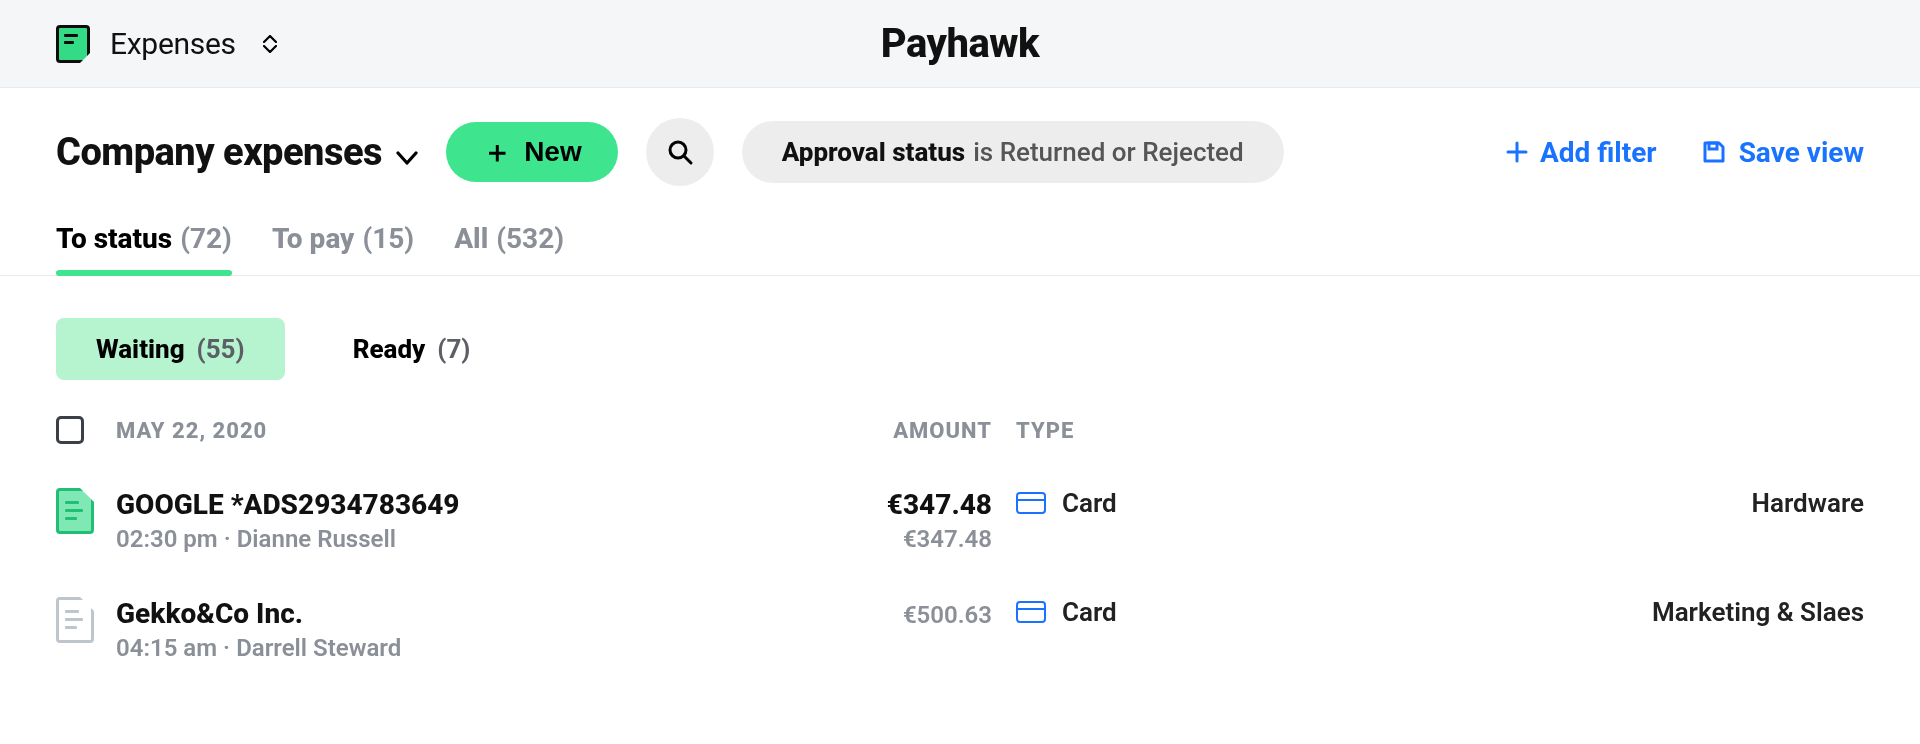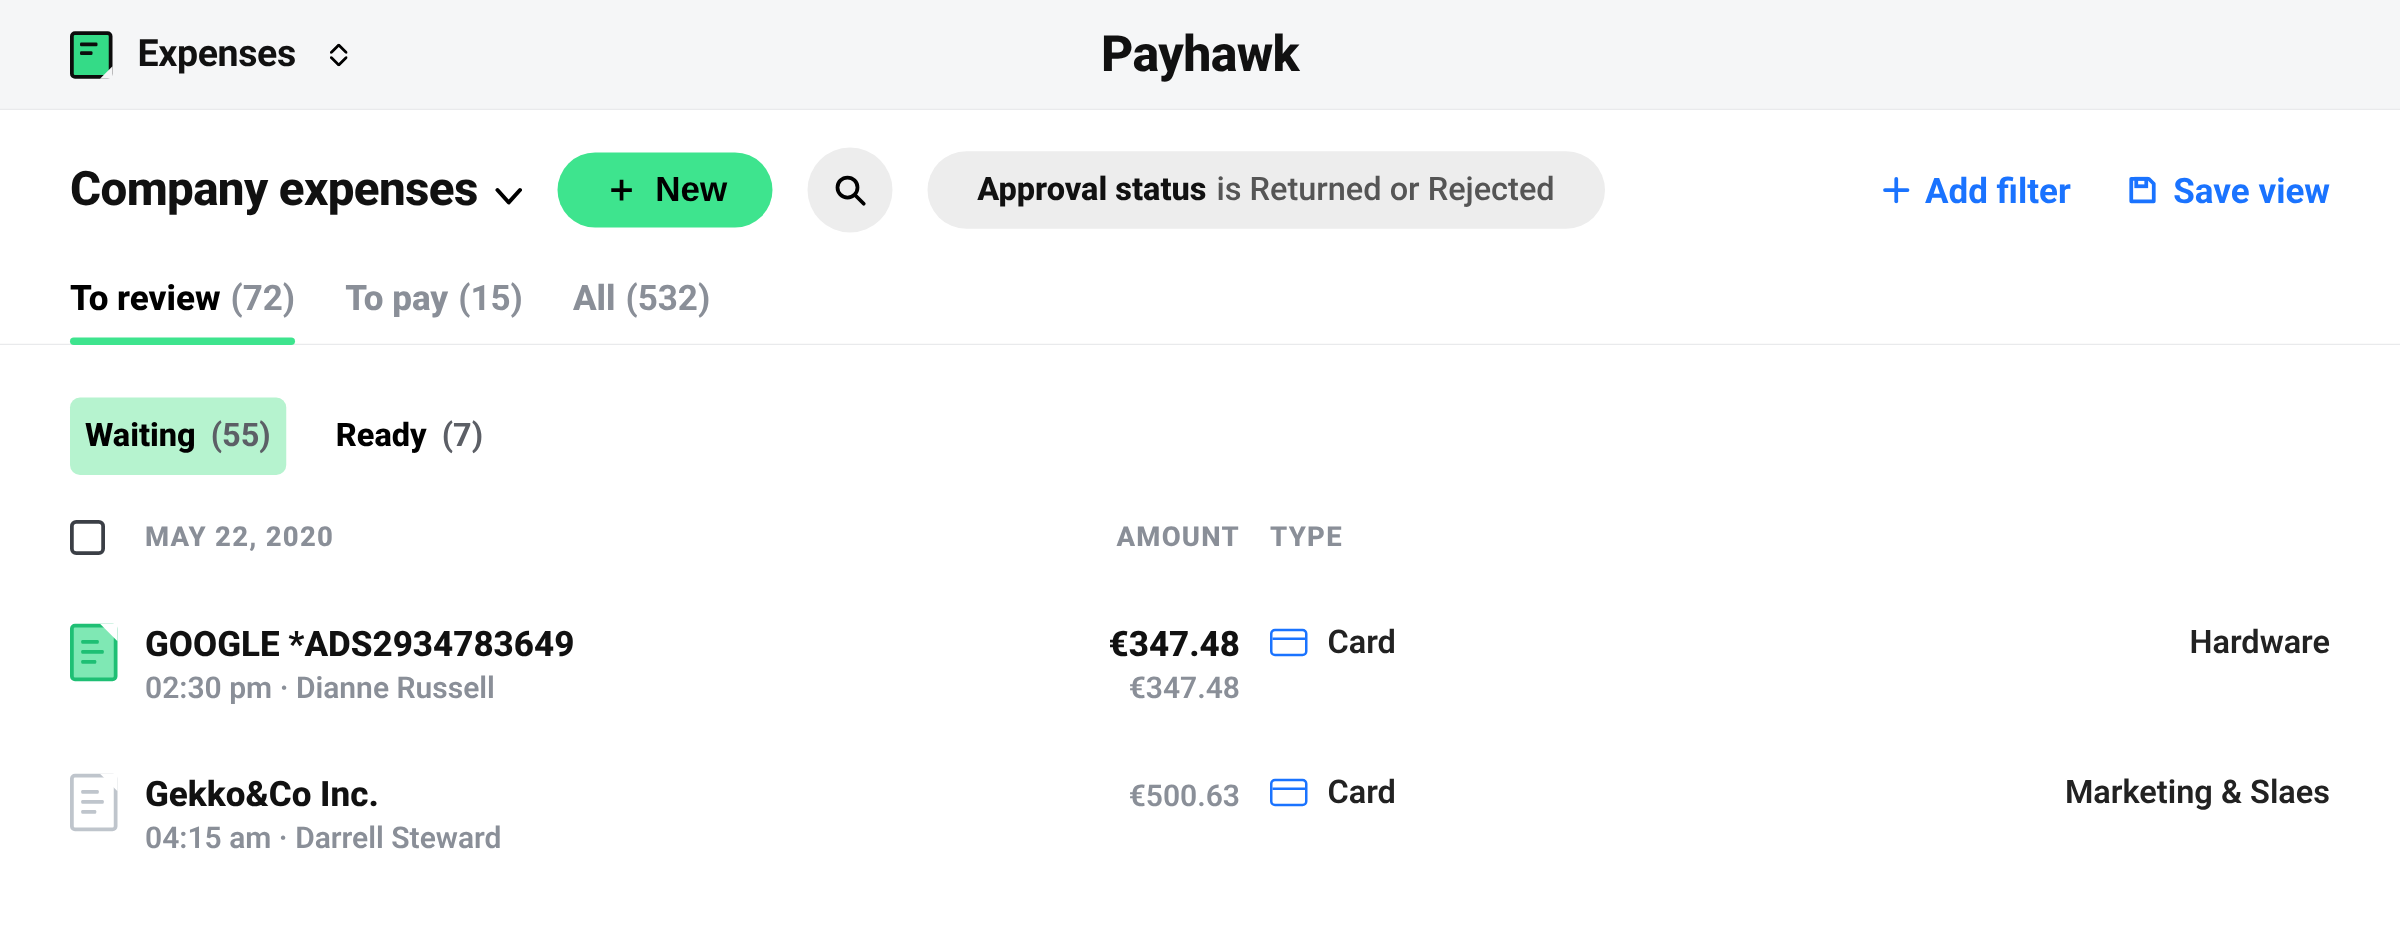--- a/index.html
+++ b/index.html
@@ -26,21 +26,21 @@
     content: ""; position: absolute; left: 5px; height: 3px; background: #0c0c0c; border-radius: 1px;
   }
   .doc-icon::before { top: 6px; width: 14px; }
   .doc-icon::after  { top: 13px; width: 10px; }
   .doc-icon .fold {
     position: absolute; bottom: -3px; right: -3px;
     width: 0; height: 0;
     border-left: 10px solid transparent;
     border-bottom: 10px solid #f5f6f7;
   }
-  .appbar-title { font-size: 30px; font-weight: 700; letter-spacing: -0.3px; }
+  .appbar-title { font-size: 30px; font-weight: 400; letter-spacing: -0.3px; }
   .sort-icon { width: 20px; height: 24px; margin-left: 4px; display:flex; flex-direction:column; align-items:center; justify-content:center; gap:2px;}
   .sort-icon svg { display:block; }
 
   .brand { margin-left: auto; margin-right: auto; position: absolute; left: 50%; transform: translateX(-50%); }
   .brand span { font-size: 40px; font-weight: 800; letter-spacing: -0.5px; }
 
   
   .header-row {
     display: flex;
     align-items: center;
@@ -85,35 +85,35 @@
   .tab.inactive { color: #8a8f98; text-align: center; }
   .tab.active::after {
     content: ""; position: absolute; left: 0; right: 0; bottom: -1px; height: 6px; background: #3ee48e; border-radius: 4px;
   }
 
   
   .subtabs { display: flex; gap: 28px; padding: 42px 56px 0 56px; align-items: center;}
   .pill {
     display: inline-flex; align-items: baseline; gap: 12px;
     font-size: 26px; font-weight: 800; color: #000;
-    padding: 16px 12px; border-radius: 8px; cursor: pointer;
+    padding: 16px 40px; border-radius: 8px; cursor: pointer;
   }
   .pill.active { background: #b6f3cf; }
   .pill .pcount { color: #5c5f66; font-weight: 700; }
 
   
   .table-wrap { padding: 36px 56px 0 56px; }
   .thead, .trow { display: grid; grid-template-columns: 60px 640px 260px 420px 1fr; align-items: center; column-gap: 0; }
   .thead { color: #8a8f98; font-size: 22px; font-weight: 800; letter-spacing: 1px; }
   .thead .th-amount { text-align: right; padding-right: 24px;}
   .date-label { color:#8a8f98; font-weight:800; }
   .checkbox {
     width: 28px; height: 28px; border: 3px solid #3b3f46; border-radius: 5px; cursor: pointer; background: #fff;
   }
-  .trow { margin-top: 55px; align-items: flex-start;}
+  .trow { margin-top: 44px; align-items: flex-start;}
   .row-icon { width: 38px; height: 46px; border: 3px solid #bfc5cc; border-radius: 4px; position: relative; background:#fff;}
   .row-icon.green { border-color:#1fbf74; background:#7fe8b4; }
   .row-icon .fold2 { position:absolute; top:-3px; right:-3px; width:0;height:0; border-right:14px solid #fff; border-bottom:14px solid transparent;}
   .row-icon .l1,.row-icon .l2,.row-icon .l3{ position:absolute; left:6px; height:3px; background:#bfc5cc; border-radius:1px;}
   .row-icon.green .l1,.row-icon.green .l2,.row-icon.green .l3{ background:#1fbf74;}
   .row-icon .l1{ top:10px; width:14px;} .row-icon .l2{top:18px; width:18px;} .row-icon .l3{top:26px; width:12px;}
 
   .merchant { font-size: 28px; font-weight: 800; letter-spacing: 0px;}
   .meta { font-size: 24px; color: #8a8f98; font-weight: 600; margin-top: 4px;}
   .meta .dot { padding: 0 6px; }
@@ -185,21 +185,21 @@
           <path d="M4 4 H18 L22 8 V22 H4 Z" fill="none" stroke="#1a73ff" stroke-width="3" stroke-linejoin="round"></path>
           <rect x="8" y="4" width="8" height="6" fill="none" stroke="#1a73ff" stroke-width="3"></rect>
         </svg>
       <span>Save view</span>
     </div>
   </div>
 </div>
 
 <div class="tabs">
   <div class="tab active">
-    <span>To review</span>
+    <span>To status</span>
     <span class="count">(72)</span>
   </div>
   <div class="tab inactive">
     <span>To pay</span>
     <span class="count">(15)</span>
   </div>
   <div class="tab inactive">
     <span>All</span>
     <span class="count">(532)</span>
   </div>

